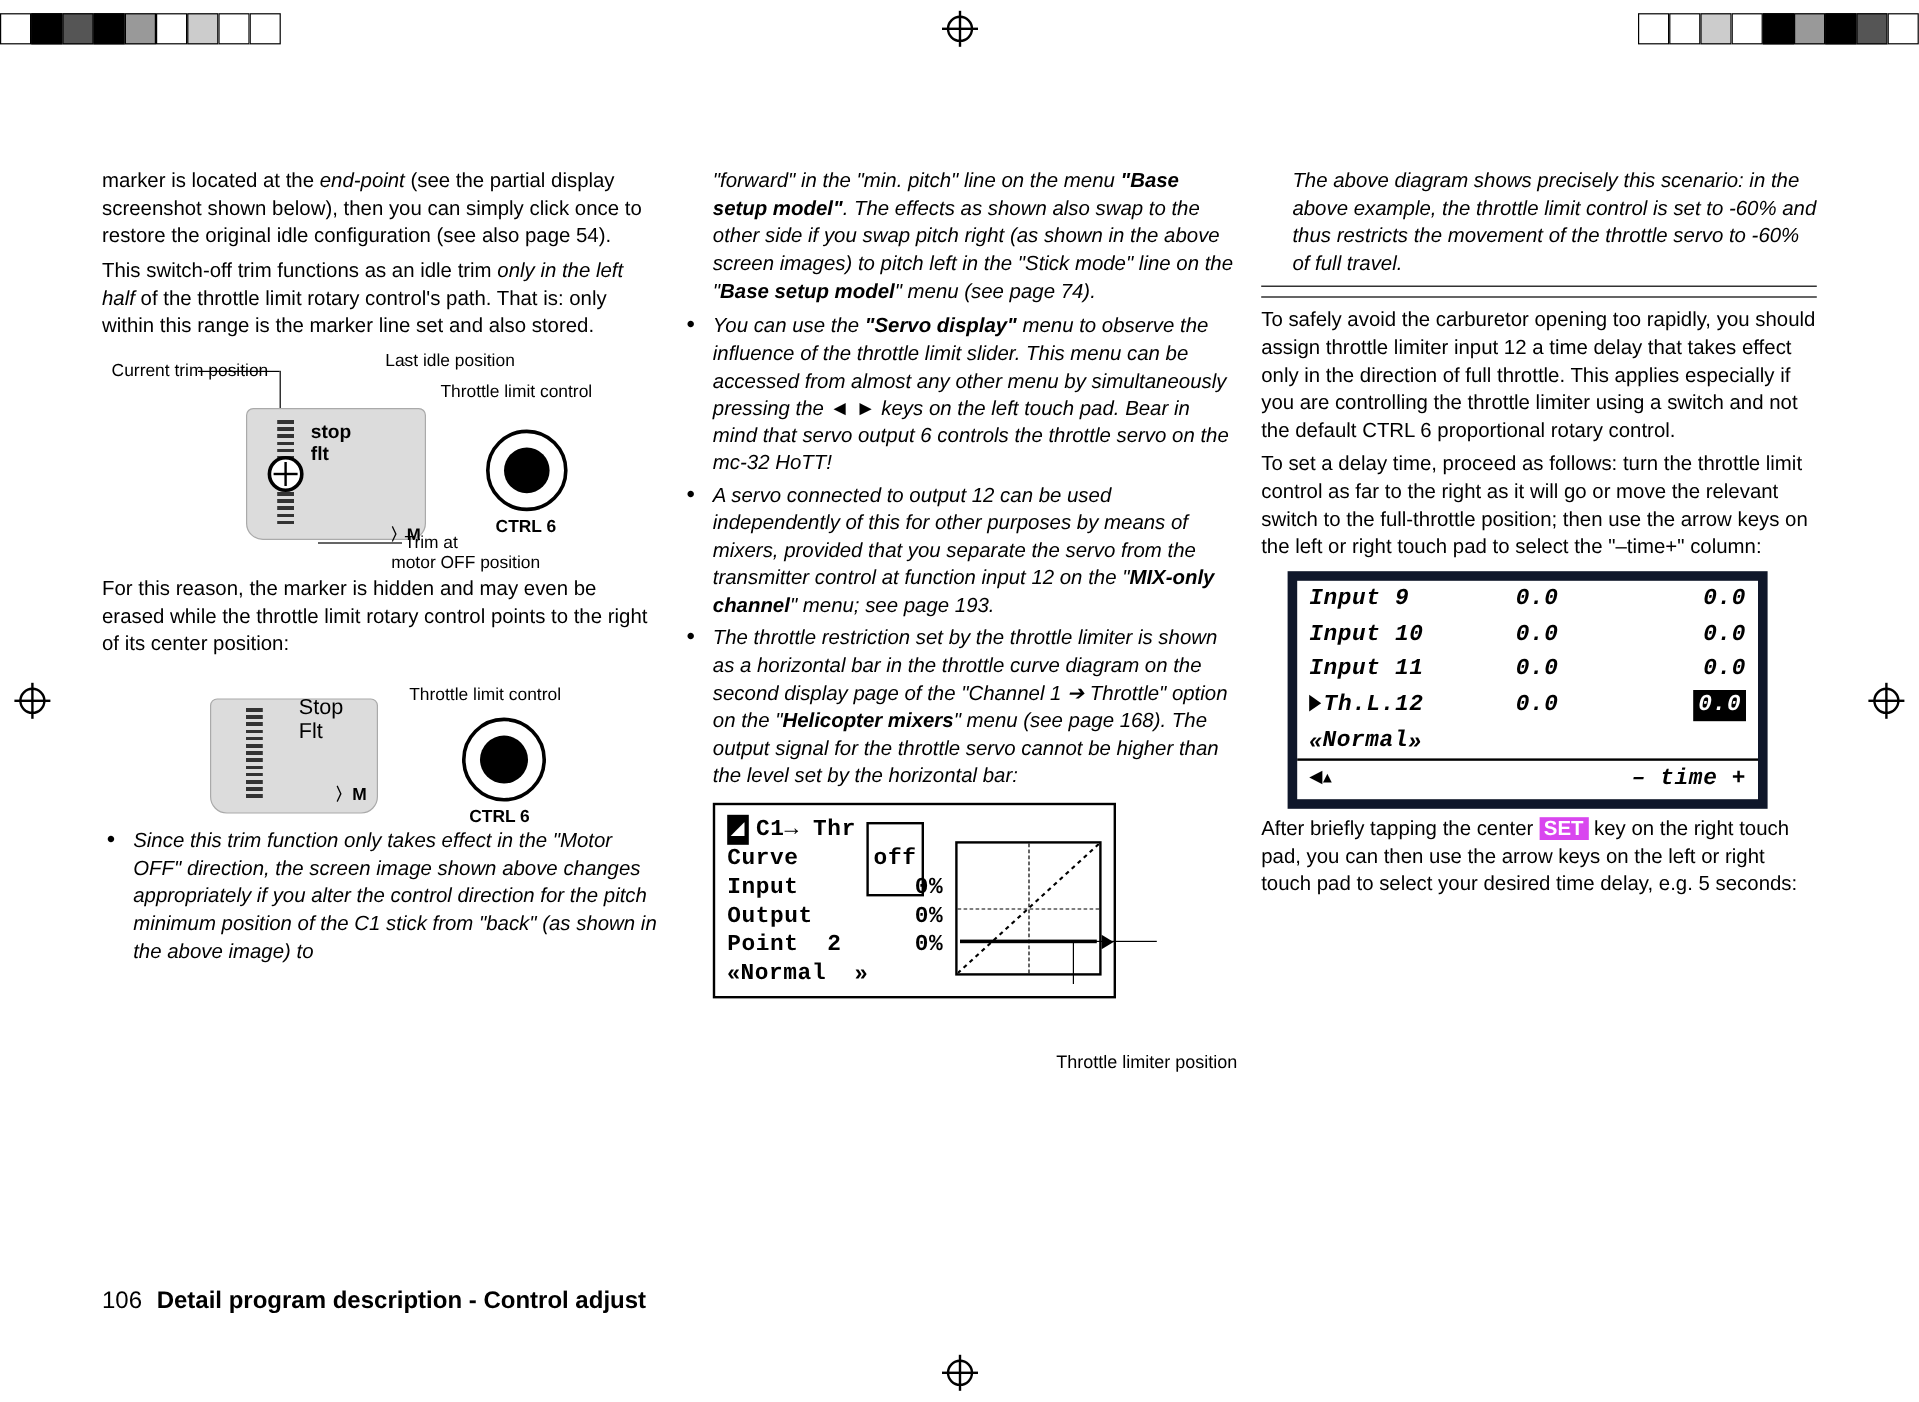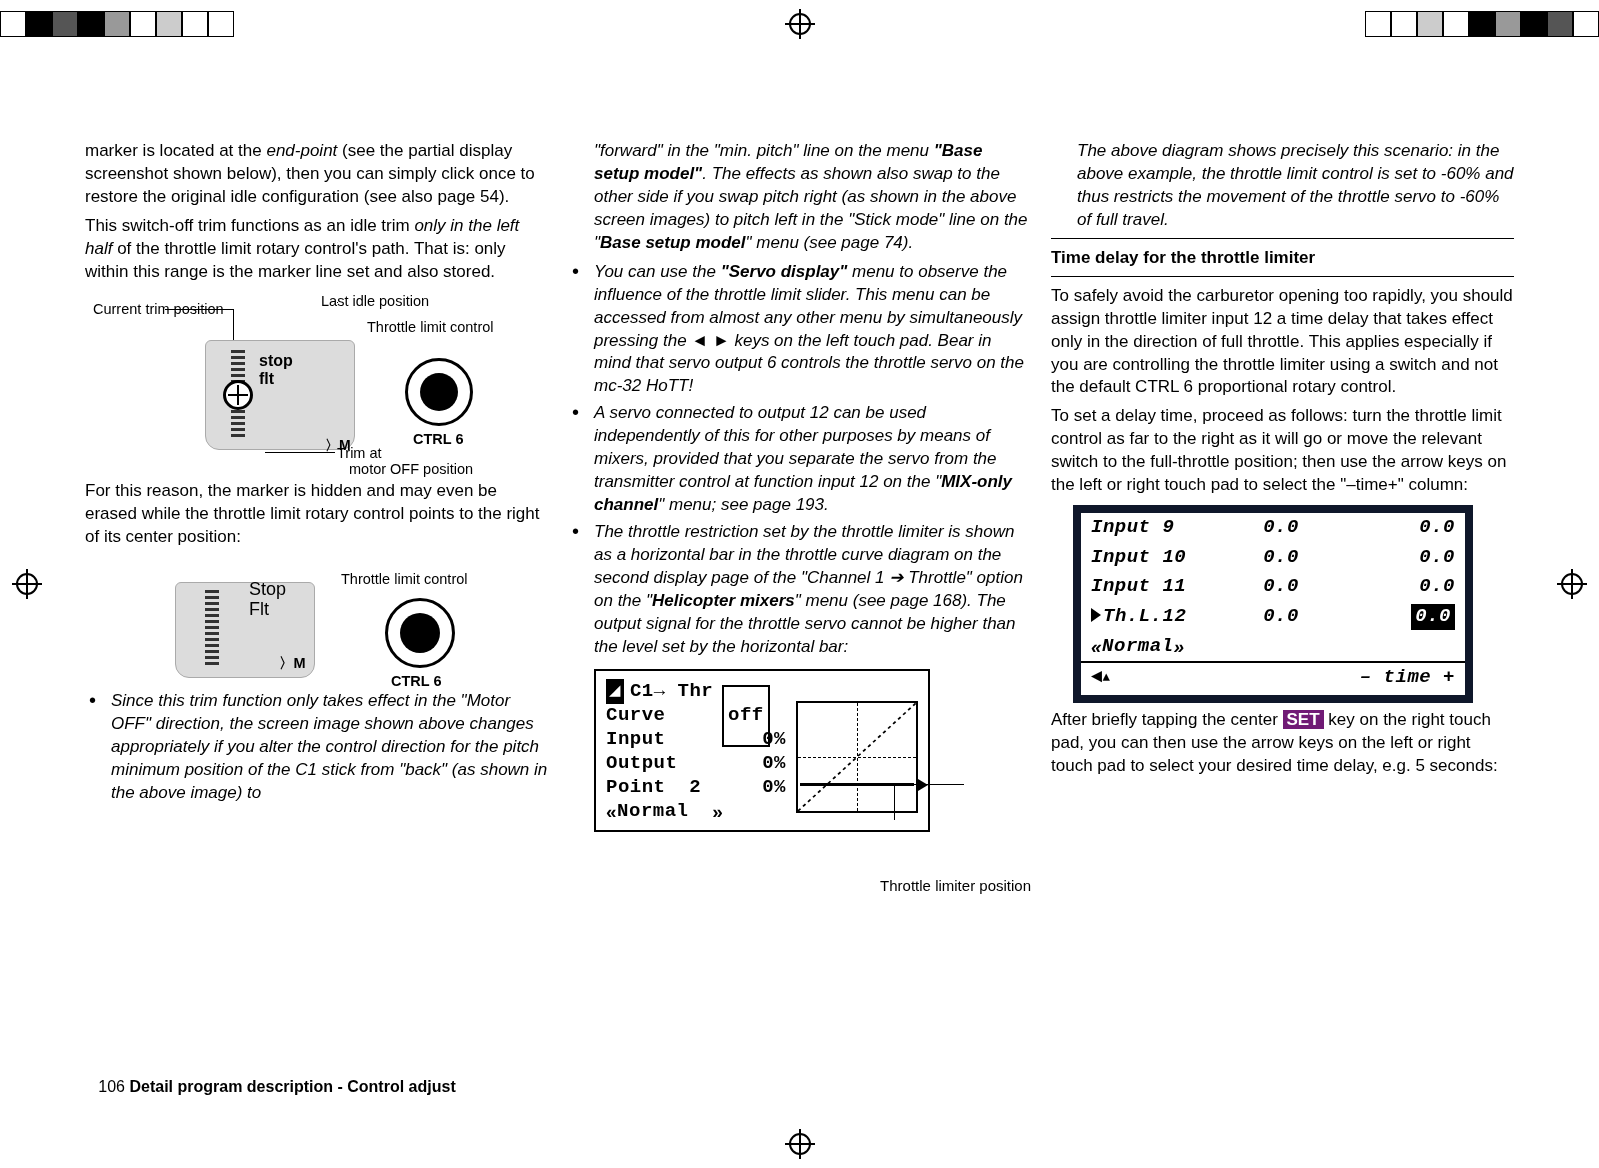--- a/index.html
+++ b/index.html
@@ -102,25 +102,25 @@
   .lcd2 .r { display:flex; padding: 2px 10px; }
   .lcd2 .r .c1 { width: 140px; }
   .lcd2 .r .c2 { width: 100px; text-align:center; }
   .lcd2 .r .c3 { flex:1; text-align:right; }
   .lcd2 .inv { background:#000; color:#fff; padding:0 4px; display:inline-block; }
   .lcd2 .tri { display:inline-block; width:0;height:0;border-top:7px solid transparent;border-bottom:7px solid transparent;border-left:10px solid #000; margin-right:2px; vertical-align:-1px;}
   .lcd2 .bottom { border-top:2px solid #000; padding: 2px 10px 4px 10px; display:flex; justify-content:space-between; }
   .lcd2 .bottom .arrows::before { content:"◄▴"; letter-spacing:-2px; }
   .lcd2 .dq { font-family: Arial; }
 
-  .setkey { background:#701a75; color:#fff; padding:0 4px; font-weight:bold; font-family: Arial; }
+  .setkey { background:#d946ef; color:#fff; padding:0 4px; font-weight:bold; font-family: Arial; }
 
   .hrule { border:0; border-top:1px solid #000; margin: 6px 0 8px 0; }
 
-  .footer { position:absolute; left: 85px; bottom: 70px; font-size: 16px; text-align: right; }
+  .footer { position:absolute; left: 85px; bottom: 70px; font-size: 20px; }
   .footer .pn { display:inline-block; width: 40px; }
 </style>
 </head>
 <body>
 
 <div class="cropbar top">
   <div class="swatches">
     <div class="sw w"></div>
       <div class="sw b"></div>
       <div class="sw g1"></div>
@@ -173,21 +173,21 @@
       <div class="lead" style="left:232px; top:10px; width:1px;"></div>
       <div class="body"></div>
       <div class="tick"></div>
       <div class="marker"></div>
       <span class="lbl txtbold" style="left:154px; top:58px;">stop</span>
       <span class="lbl txtbold" style="left:154px; top:76px;">flt</span>
       <div class="knob"></div>
       <span class="lbl bold" style="left:308px; top:138px;">CTRL 6</span>
       <span class="m-label">〉<span>M</span></span>
       <span class="lbl" style="left:232px; top:152px;">Trim at</span>
-      <span class="lbl" style="left:244px; top:168px;text-align:center;">motor OFF position</span>
+      <span class="lbl" style="left:221px; top:168px;text-align:center;">motor OFF position</span>
       <div class="lead" style="left:160px; top:160px; width:70px;"></div>
     </div>
 
     <p>For this reason, the marker is hidden and may even be erased while the throttle limit rotary control points to the right of its center position:</p>
 
     <div class="trimdiag2">
       <div class="body"></div>
       <div class="tick"></div>
       <div class="stop">
         <span>Stop</span><br><span>Flt</span>
@@ -255,21 +255,20 @@
           <div class="l1"></div>
           <div class="l2"></div>
         </div>
       <div class="ptrlabel">Throttle limiter position</div>
     </div>
   </div>
 
   <div class="col">
     <p class="indent"><em>The above diagram shows precisely this scenario: in the above example, the throttle limit control is set to -60% and thus restricts the movement of the throttle servo to -60% of full travel.</em></p>
     <hr class="hrule">
-    <p class="bold">Time delay for the throttle limiter</p>
     <hr class="hrule">
     <p>To safely avoid the carburetor opening too rapidly, you should assign throttle limiter input 12 a time delay that takes effect only in the direction of full throttle. This applies especially if you are controlling the throttle limiter using a switch and not the default CTRL 6 proportional rotary control.</p>
     <p>To set a delay time, proceed as follows: turn the throttle limit control as far to the right as it will go or move the relevant switch to the full-throttle position; then use the arrow keys on the left or right touch pad to select the "–time+" column:</p>
 
     <div class="lcd2wrap">
       <div class="lcd2">
         <div class="r">
             <span class="c1">Input  9</span>
             <span class="c2">0.0</span>
             <span class="c3">0.0</span>

